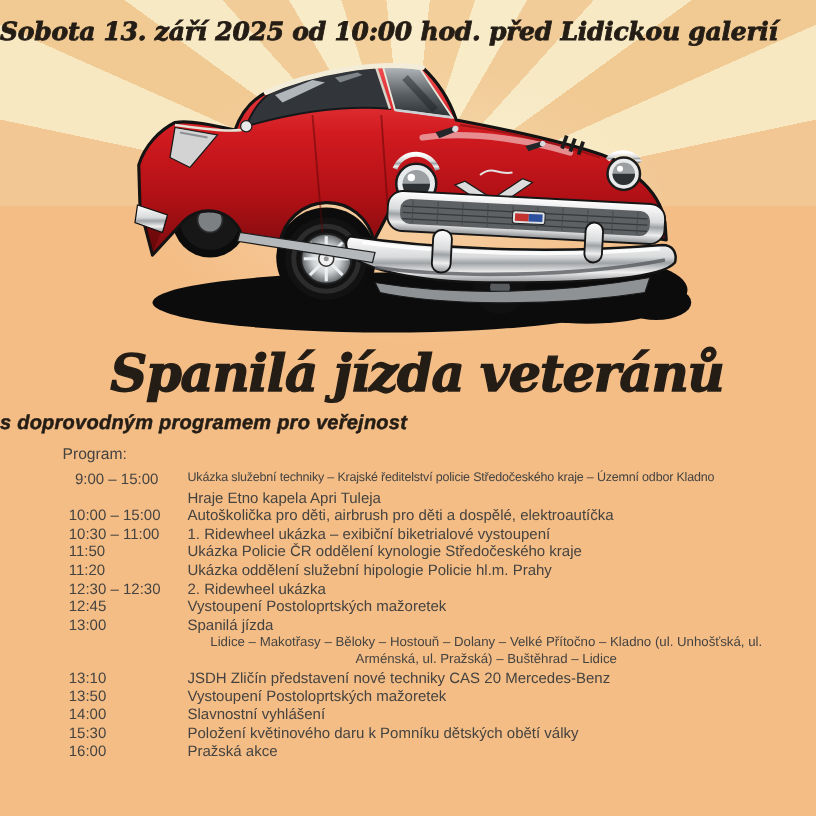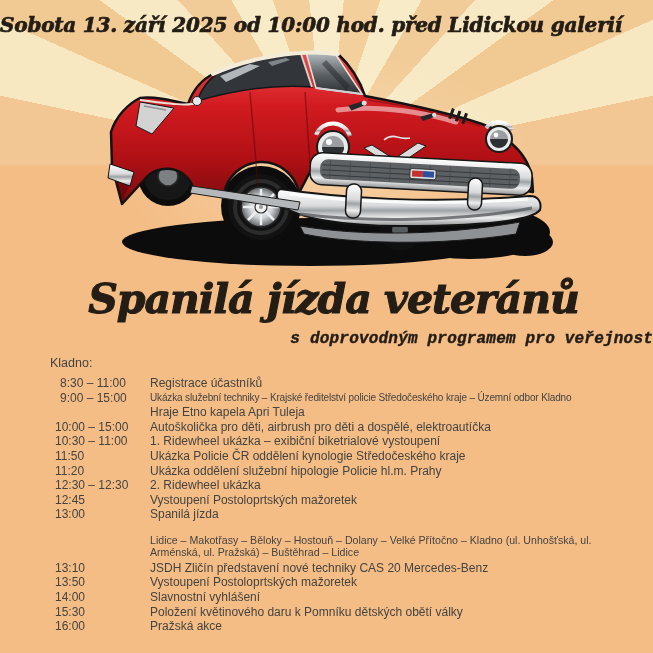--- a/index.html
+++ b/index.html
@@ -48,22 +48,22 @@
   }
   .main-title{
     position:absolute;left:0;top:279px;width:595px;text-align:center;
     font-family:"DejaVu Serif", serif;font-style:italic;font-weight:bold;
     font-size:41px;line-height:1;color:#241d16;letter-spacing:-1px;
     -webkit-text-stroke:1.1px #241d16;
     z-index:3;
     margin-left:36px;
   }
   .sub-title{
-    position:absolute;left:0;top:330px;width:653px;text-align:right;
-    font-family:Liberation Mono, monospace;font-style:italic;font-weight:bold;
+    position:absolute;left:0;top:330px;width:653px;text-align:left;
+    font-family:Liberation Sans, sans-serif;font-style:italic;font-weight:bold;
     font-size:16px;color:#241d16;letter-spacing:0.2px;
     -webkit-text-stroke:0.4px #241d16;
     z-index:3;
   }
 
   
   .car-wrap{position:absolute;left:100px;top:46px;width:455px;height:235px;z-index:2;}
 
   
   .program-heading{
@@ -72,21 +72,21 @@
   }
   .program-list{
     position:absolute;left:55px;top:376px;right:6px;z-index:3;
     font-size:12px;line-height:14.6px;color:#454340;
   }
   .row{display:flex;align-items:flex-start;}
   .time{width:95px;flex:0 0 95px;white-space:nowrap;}
   .time.indent{padding-left:5px;box-sizing:border-box;}
   .desc{flex:1;}
   .row.fit .desc{font-size:10px;letter-spacing:-0.15px;}
-  .row.note{margin:12px 0 2px;}
+  .row.note{margin:1px 0 2px;text-align:center;}
   .row.note .desc{font-size:10.6px;line-height:12.4px;max-width:478px;}
 </style>
 </head>
 <body>
 
 <div class="poster">
 
   <div class="hero-bg"></div>
 
   <div class="date-line">Sobota 13. září 2025 od 10:00 hod. před Lidickou galerií</div>
@@ -248,27 +248,23 @@
         <path d="M 200,180 C 260,190 340,190 420,176 L 416,188 C 340,200 250,198 204,188 Z" fill="#8e9294" stroke="#1a1a1a" stroke-width="1"></path>
       </g>
 
       <path d="M 92,140 L 200,156 L 198,164 L 90,147 Z" fill="#b5b8ba" stroke="#1d1d1d" stroke-width="1"></path>
     </svg>
   </div>
 
   <div class="main-title">Spanilá jízda veteránů</div>
   <div class="sub-title">s doprovodným programem pro veřejnost</div>
 
-  <div class="program-heading">Kladno:</div>
+  <div class="program-heading">Program:</div>
 
   <div class="program-list">
-      <div class="row">
-        <span class="time indent">8:30 – 11:00</span>
-        <span class="desc">Registrace účastníků</span>
-      </div>
       <div class="row fit">
         <span class="time indent">9:00 – 15:00</span>
         <span class="desc">Ukázka služební techniky – Krajské ředitelství policie Středočeského kraje – Územní odbor Kladno</span>
       </div>
       <div class="row">
         <span class="time"></span>
         <span class="desc">Hraje Etno kapela Apri Tuleja</span>
       </div>
       <div class="row">
         <span class="time">10:00 – 15:00</span>

